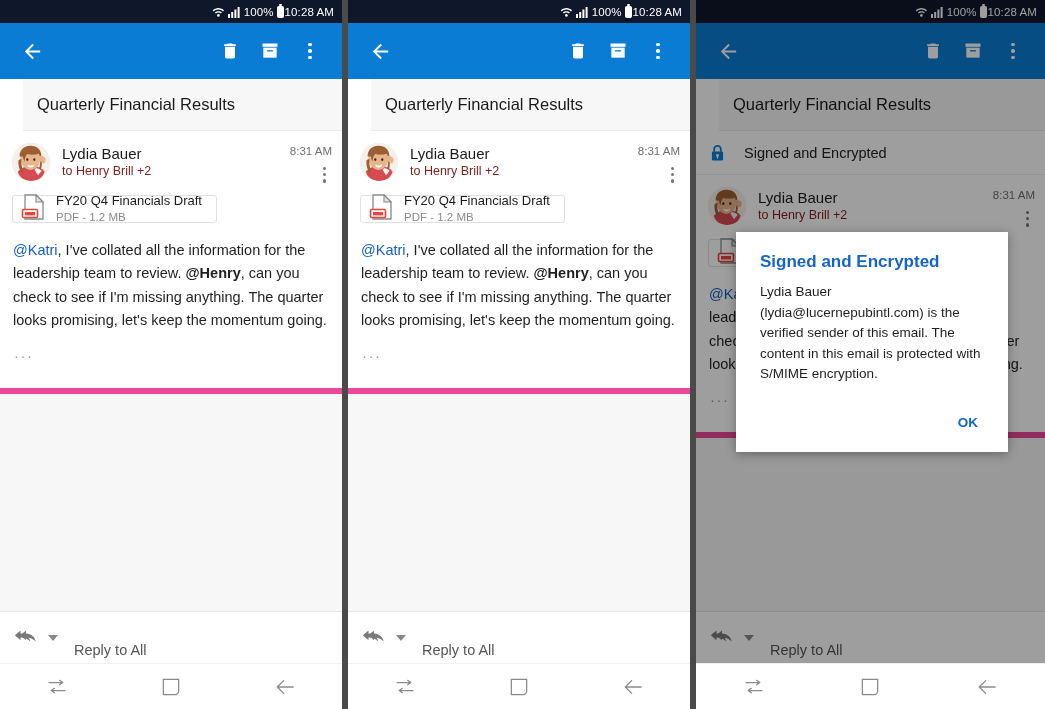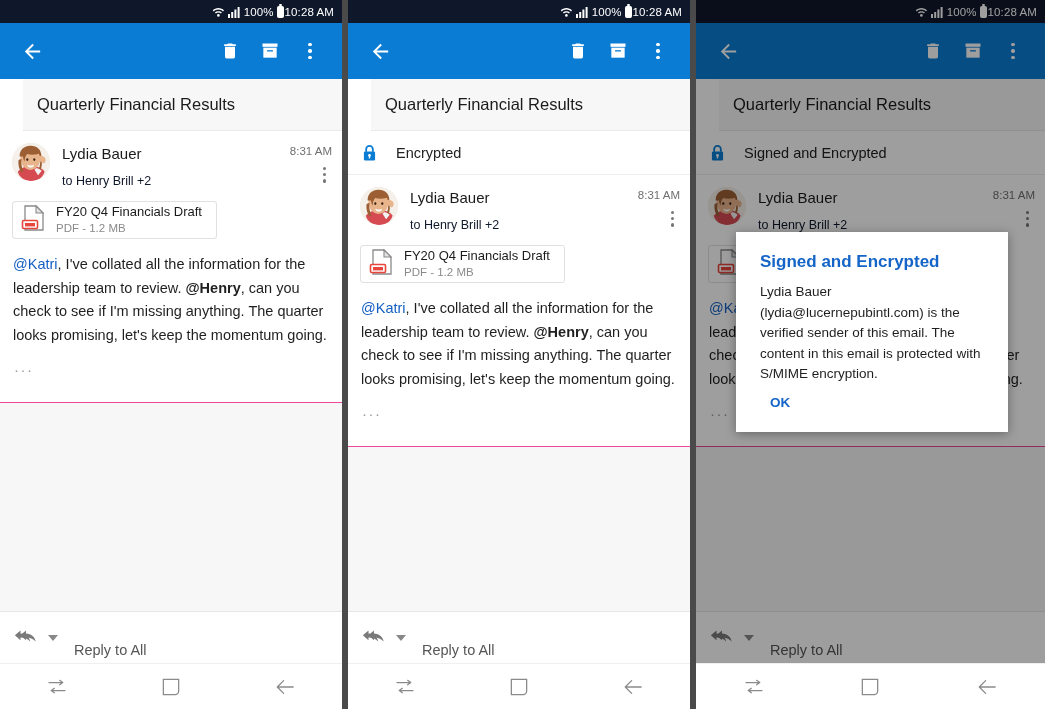--- a/index.html
+++ b/index.html
@@ -106,52 +106,52 @@
   }
   .security-row .sec-icon { width: 26px; display: flex; align-items: center; }
   .security-row .sec-label {
     font-size: 14.5px;
     color: #222;
     margin-left: 8px;
   }
 
   
   .msgwrap { flex: 1; background: #f7f7f7; overflow: hidden; }
-  .msgcard { background: #ffffff; padding-bottom: 10px; border-bottom: 1px solid #ec4899; }
+  .msgcard { background: #ffffff; padding-bottom: 10px; border-bottom: 6px solid #ec4899; }
 
   .sender-row {
     display: flex;
     align-items: flex-start;
     padding: 12px 10px 6px 12px;
   }
   .avatar {
     width: 38px; height: 38px;
     border-radius: 50%;
     overflow: hidden;
     flex: none;
     background: #f0e6dc;
     position: relative;
   }
   .sender-meta { flex: 1; margin-left: 12px; padding-top: 1px; }
   .sender-name { font-size: 15px; color: #1b1b1b; line-height: 19px; }
-  .sender-to { font-size: 12.5px; color: #0f172a; margin-top: 10px; line-height: 16px; }
+  .sender-to { font-size: 12.5px; color: #7f1d1d; margin-top: 0; line-height: 16px; }
   .sender-right {
     display: flex; flex-direction: column; align-items: flex-end;
     padding-top: 2px; min-width: 62px;
   }
   .msg-time { font-size: 11.5px; color: #6f6f6f; text-align: right; }
   .kebab-dark { display: flex; flex-direction: column; gap: 3px; align-items: center; margin-top: 10px; margin-right: 6px; cursor: pointer; }
   .kebab-dark i { width: 3.2px; height: 3.2px; background: #777; border-radius: 50%; display: block; }
 
   
   .attach {
     margin: 6px 12px 0 12px;
     border: 1px solid #e0e0e0;
     border-radius: 3px;
-    height: 38px;
+    height: 28px;
     display: inline-flex;
     align-items: center;
     padding: 0 14px 0 8px;
     background: #fff;
     cursor: pointer;
   }
   .attach .att-text { margin-left: 9px; }
   .att-name { font-size: 13px; color: #1b1b1b; line-height: 16px; }
   .att-sub { font-size: 11.5px; color: #8a8a8a; line-height: 15px; margin-top: 1px; }
 
@@ -228,21 +228,21 @@
     font-size: 17px;
     font-weight: bold;
     color: #1565c8;
     margin-bottom: 10px;
   }
   .dlg-body {
     font-size: 13.5px;
     line-height: 20.5px;
     color: #1f1f1f;
   }
-  .dlg-actions { display: flex; margin-top: 4px; padding-bottom: 6px; }
+  .dlg-actions { display: flex; justify-content: flex-end; margin-top: 24px; padding-bottom: 6px; }
   .dlg-ok {
     font-size: 13.5px;
     font-weight: bold;
     color: #1565c8;
     padding: 6px 10px;
     cursor: pointer;
   }
 </style>
 </head>
 <body>
@@ -436,31 +436,20 @@
         <span class="kebab">
             <i></i>
             <i></i>
             <i></i>
           </span>
       </div>
     </div>
 
     <div class="subject">Quarterly Financial Results</div>
 
-    <div class="security-row">
-      <span class="sec-icon">
-        <svg width="15" height="18" viewBox="0 0 16 20">
-            <path d="M4.3 8.5V5.8a3.7 3.7 0 0 1 7.4 0v2.7" fill="none" stroke="#0a7cd4" stroke-width="2"></path>
-            <rect x="1.8" y="8.3" width="12.4" height="10" rx="1.4" fill="#0a7cd4"></rect>
-            <circle cx="8" cy="12.6" r="1.5" fill="#fff"></circle>
-            <rect x="7.2" y="13" width="1.6" height="3" fill="#fff"></rect>
-          </svg>
-      </span>
-      <span class="sec-label">Encrypted</span>
-    </div>
 
     <div class="msgwrap">
       <div class="msgcard">
 
         <div class="sender-row">
           <div class="avatar">
             <svg width="38" height="38" viewBox="0 0 38 38">
               <circle cx="19" cy="19" r="19" fill="#f5f0ea"></circle>
               <path d="M19 38c7 0 12.4-4 13.6-9.6-2.1-2.6-6.1-4.6-9.2-5.2l-9 .2c-3.4.7-6.8 2.7-8.6 5.3C7.2 34.2 12.4 38 19 38z" fill="#d64a52"></path>
               <path d="M8.5 12.5c.4-5 4.7-8.6 10-8.6 5.4 0 9.6 3.6 10 8.6.3 3.8-.6 8-2.6 10.6-1.8 2.4-4.4 3.8-7.4 3.8s-5.6-1.4-7.4-3.8c-2-2.6-2.9-6.8-2.6-10.6z" fill="#e8b48c"></path>

